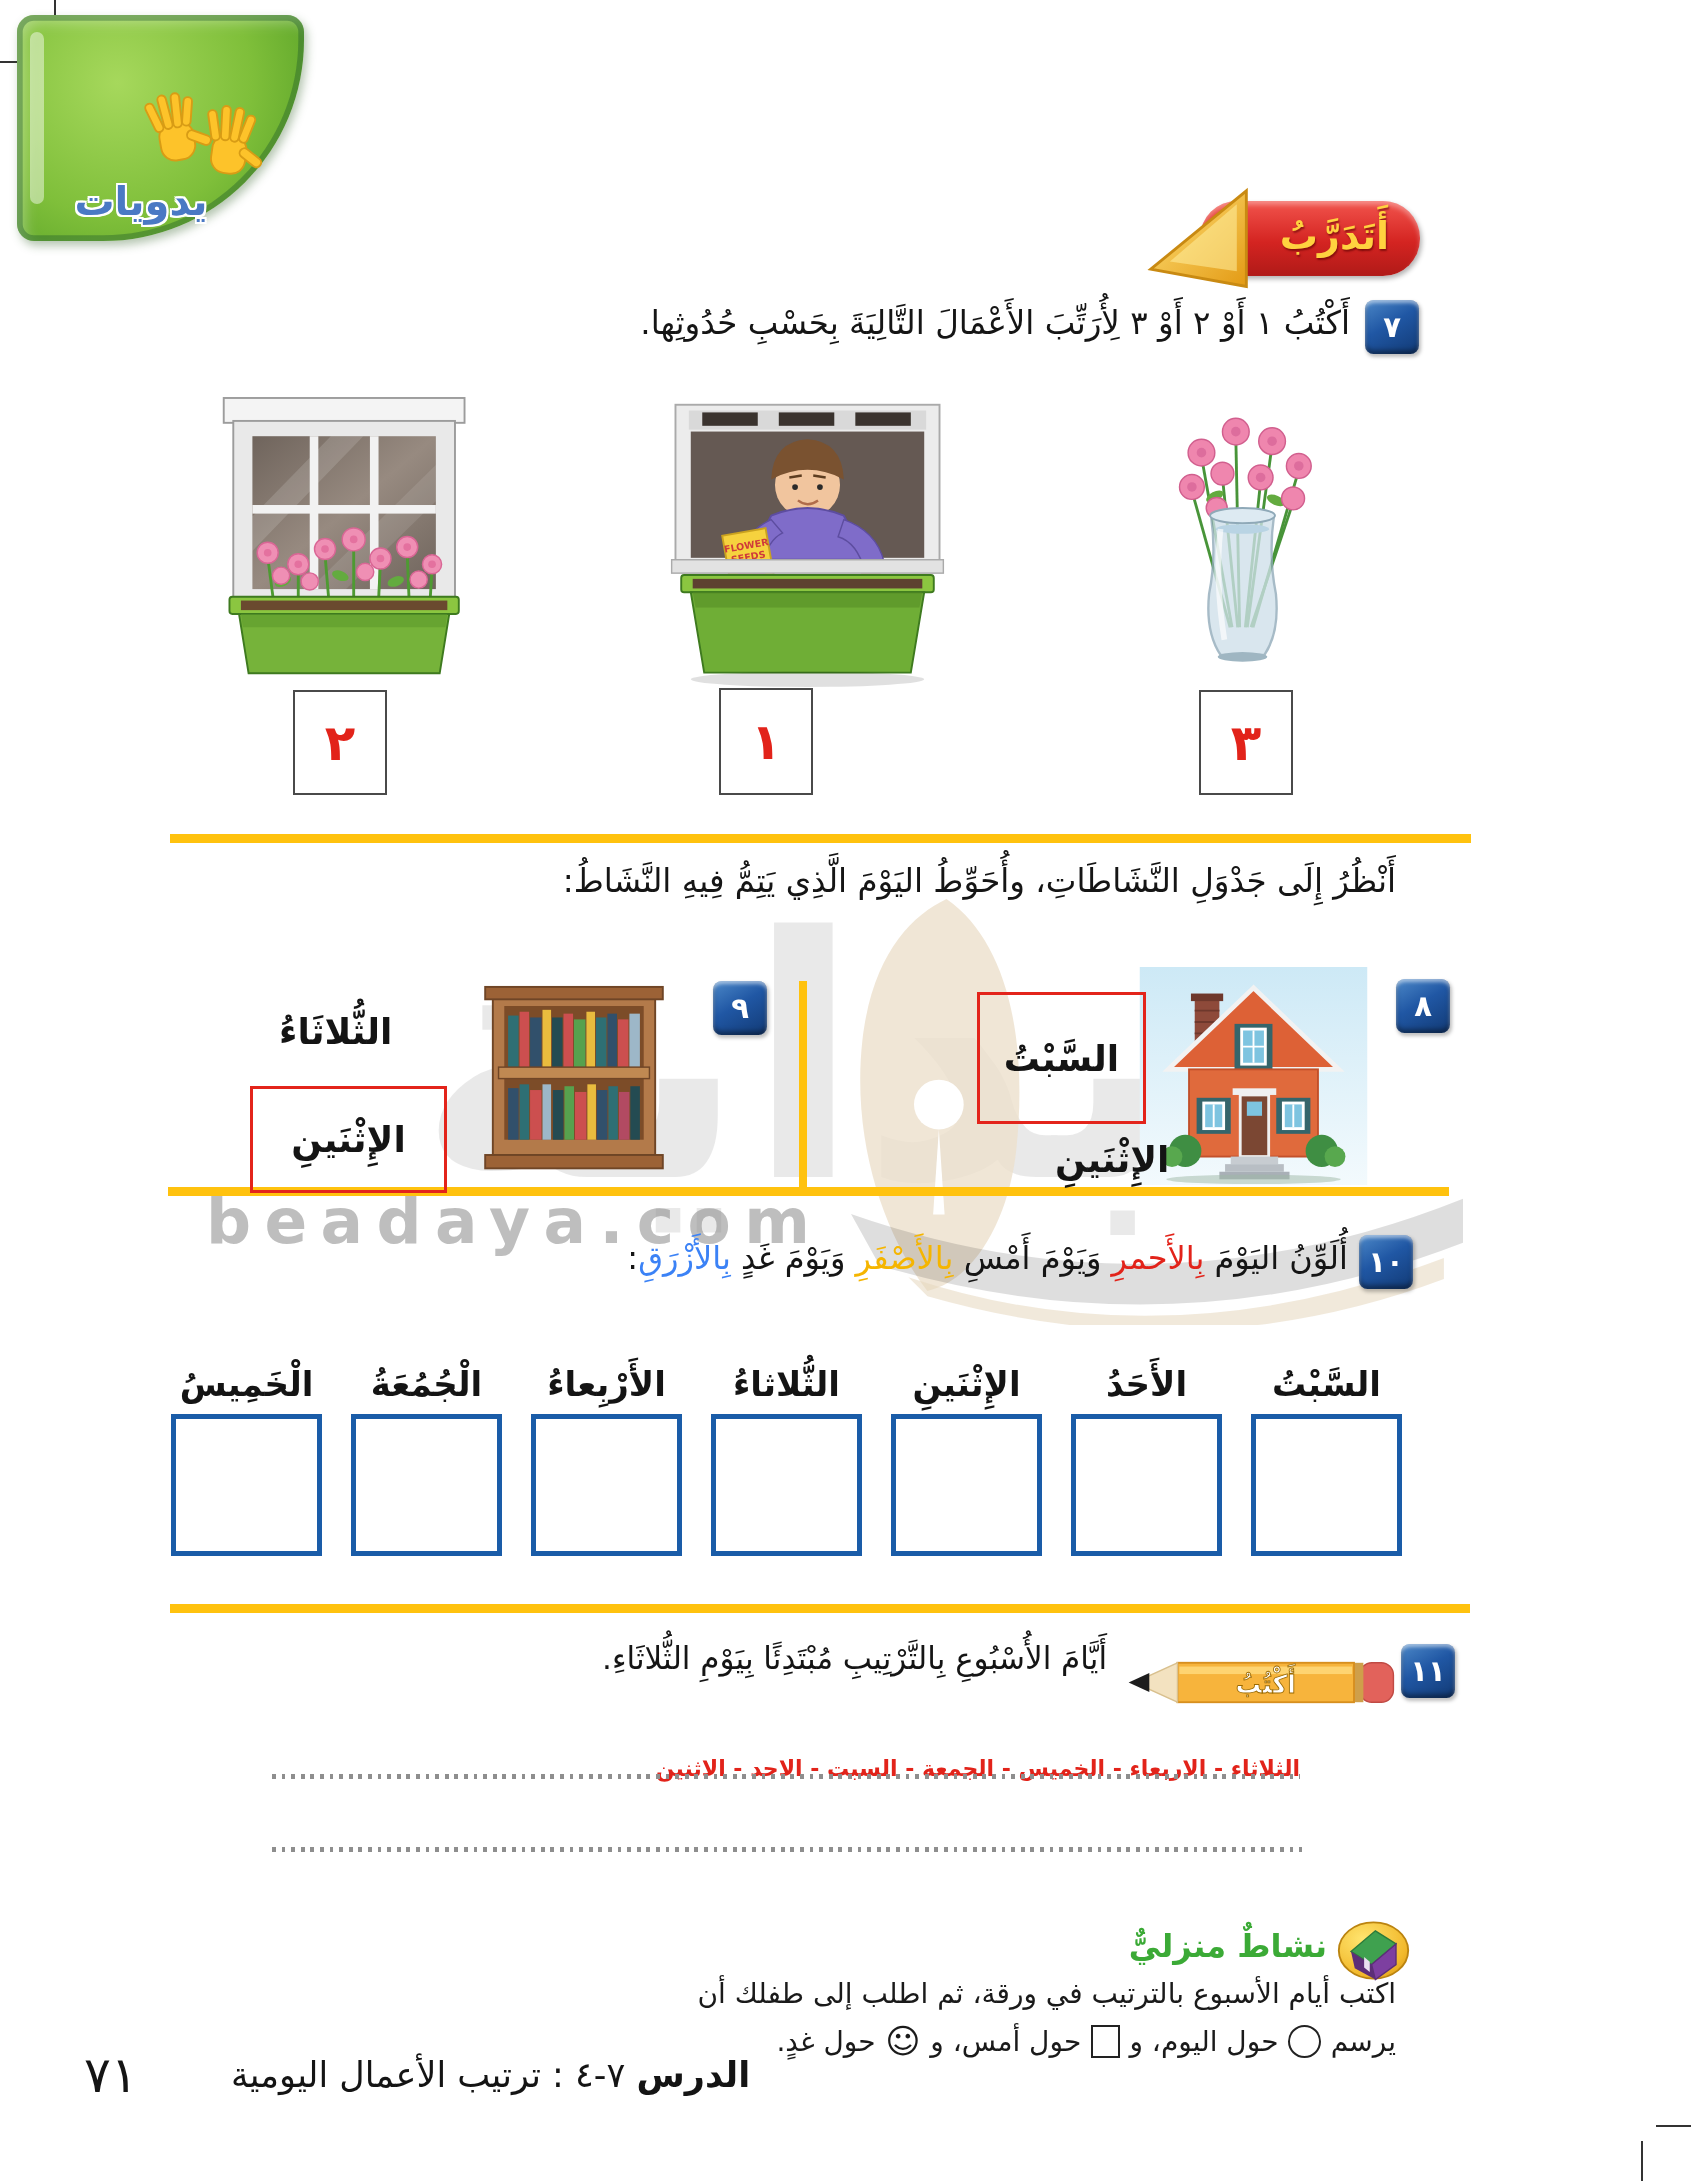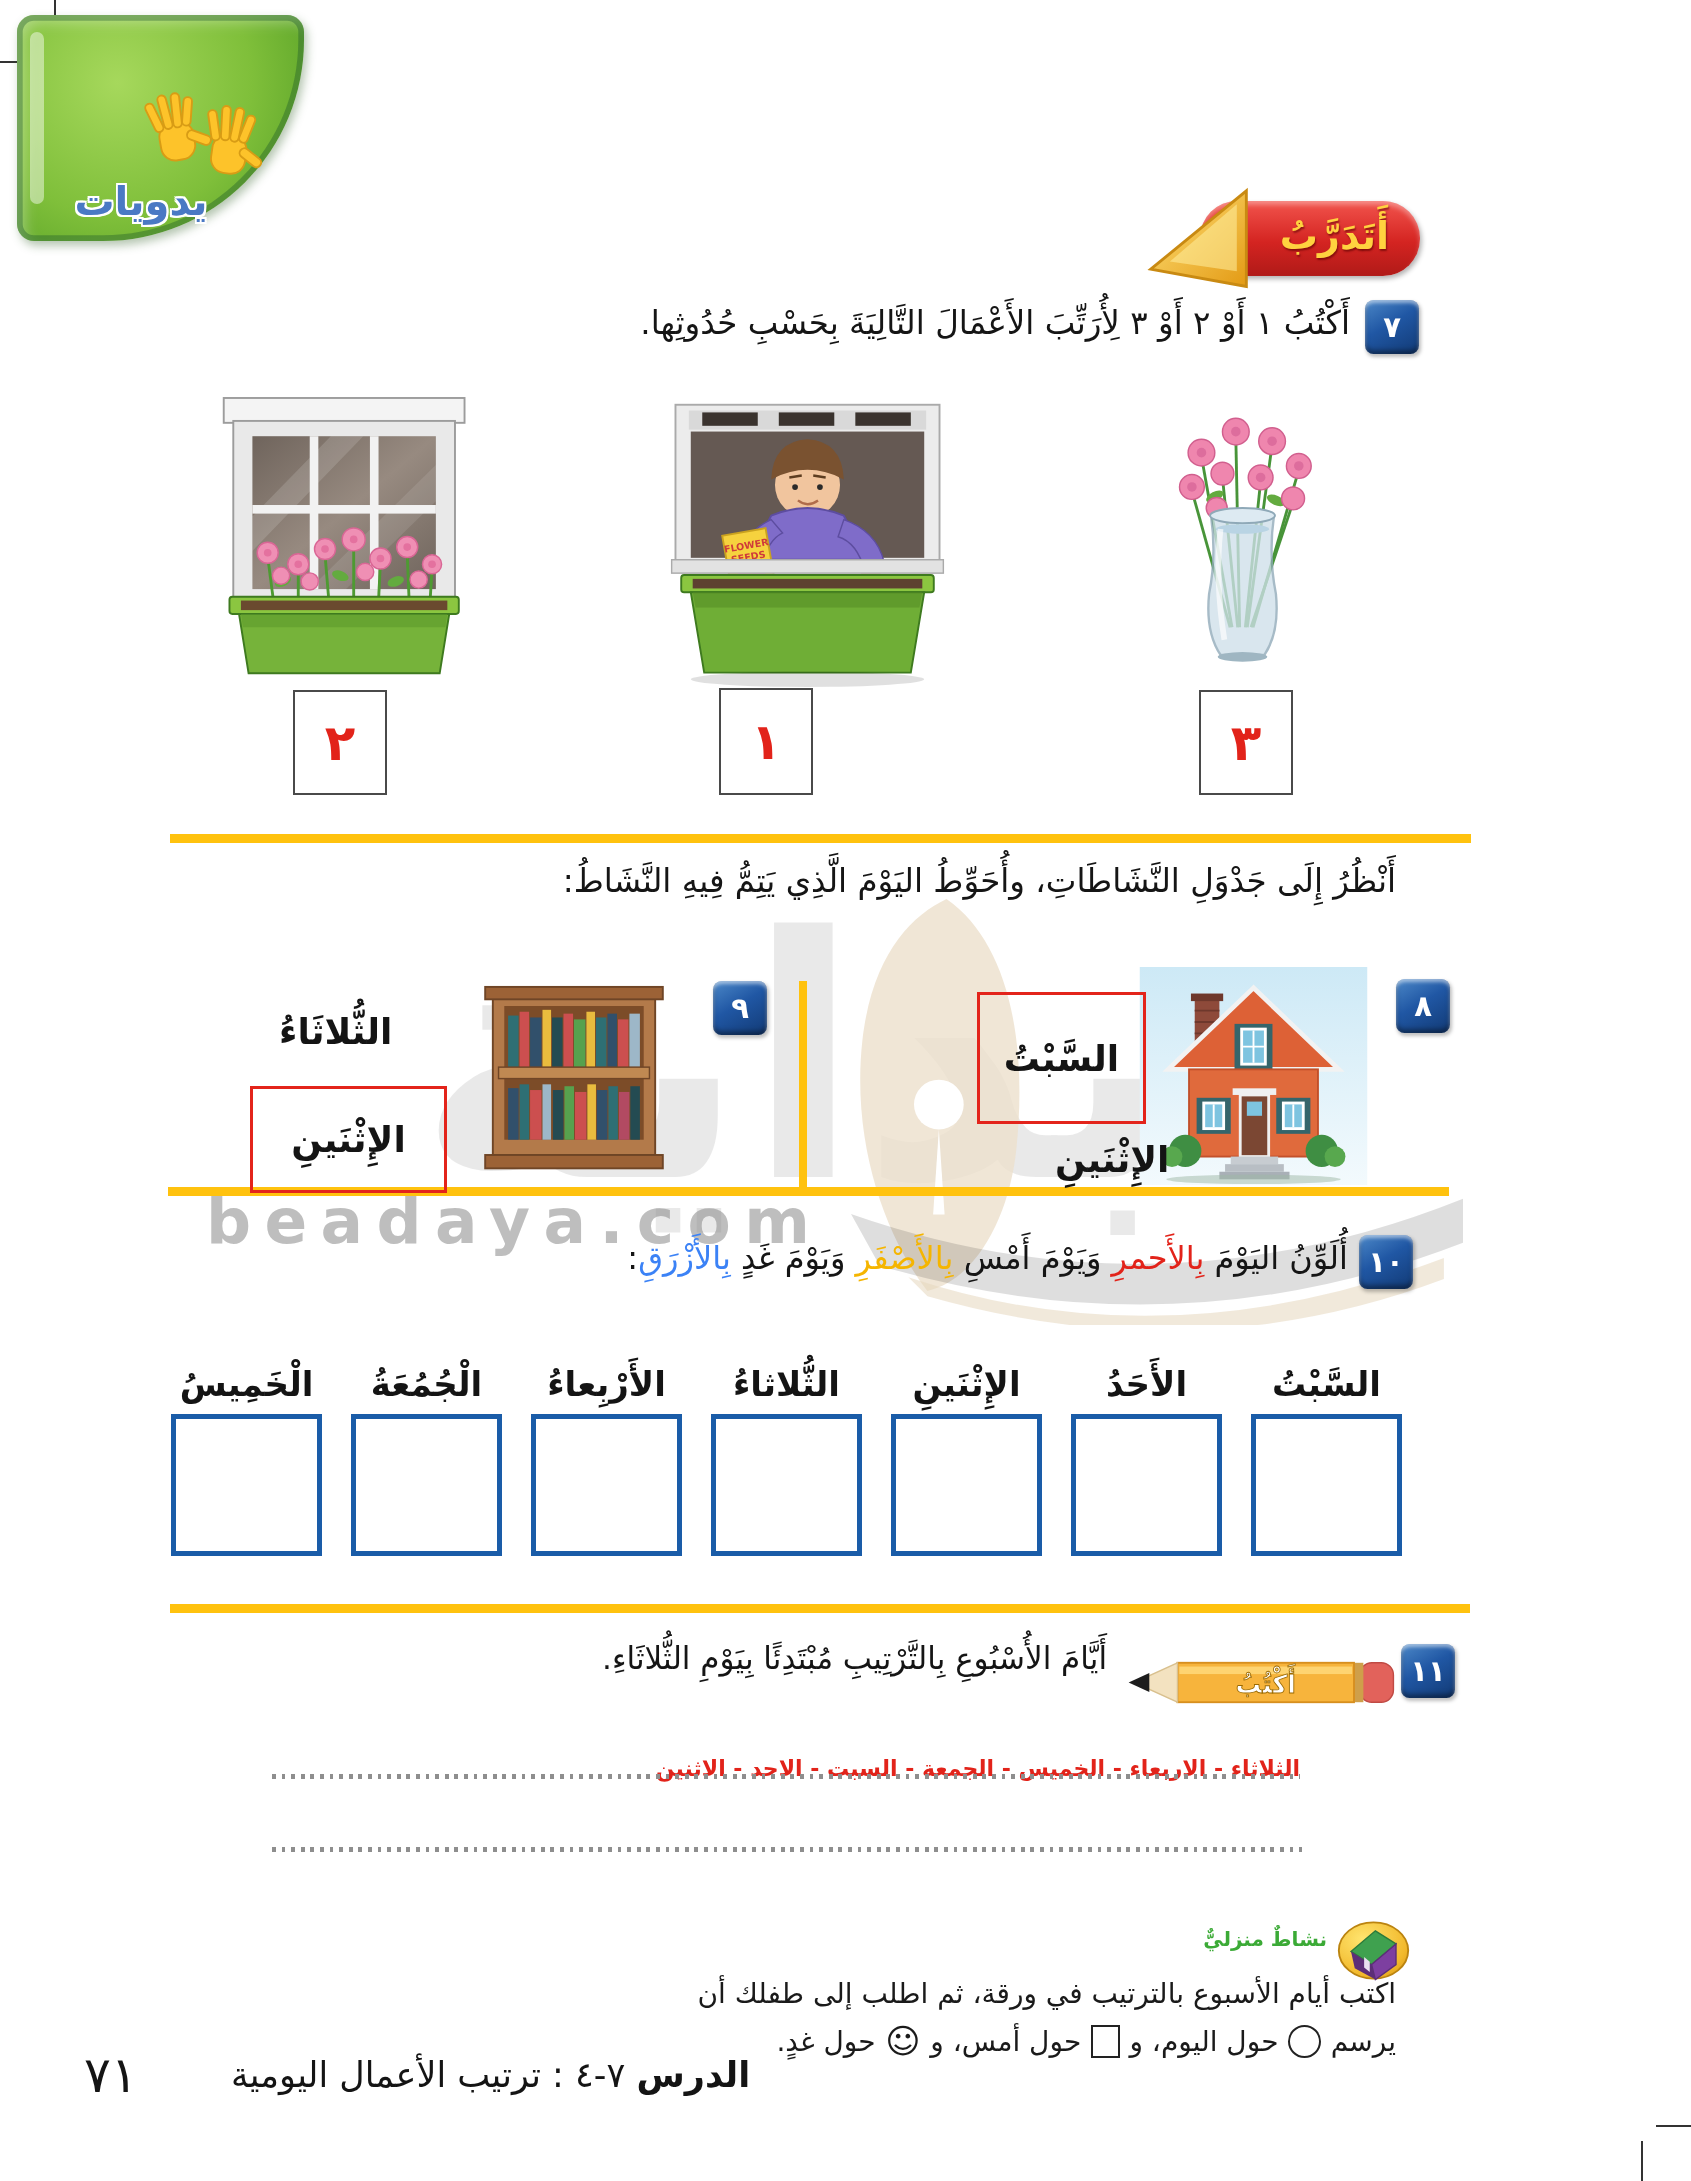--- a/index.html
+++ b/index.html
@@ -401,21 +401,21 @@
           <stop offset=".7" stop-color="#f2b92c"></stop>
           <stop offset="1" stop-color="#d99514"></stop>
     </radialGradient>
       </defs>
     <ellipse cx="40" cy="33" rx="37" ry="30" fill="url(#goldG)" stroke="#bb8410" stroke-width="2"></ellipse>
     <polygon points="16,34 42,12 64,26 38,48" fill="#3fa14f" stroke="#2c7a3a" stroke-width="1.5"></polygon>
     <polygon points="38,48 64,26 64,48 42,64" fill="#7d3fa0" stroke="#5c2e78" stroke-width="1.5"></polygon>
     <polygon points="16,34 38,48 42,64 20,52" fill="#5c2e78"></polygon>
     <path d="M30,40 L36,45 L36,56 L30,51 Z" fill="#e8dff0"></path>
   </svg>
-  <div class="abs rtl" style="right:365px;top:1927px;font-size:20px;font-weight:bold;color:#3baa36">نشاطٌ منزليٌّ</div>
+  <div class="abs rtl" style="right:365px;top:1927px;font-size:32px;font-weight:bold;color:#3baa36">نشاطٌ منزليٌّ</div>
   <div class="abs rtl nowrap" style="right:296px;top:1977px;font-size:28px;color:#1a1a1a">اكتب أيام الأسبوع بالترتيب في ورقة، ثم اطلب إلى طفلك أن</div>
   <div class="abs rtl nowrap" style="right:296px;top:2025px;font-size:28px;color:#1a1a1a;display:flex;align-items:center;gap:9.6px">
     <span>يرسم</span>
     <span class="glyph" style="width:29px;height:29px;border-radius:50%"></span>
     <span>حول اليوم، و</span>
     <span class="glyph" style="width:25px;height:29px"></span>
     <span>حول أمس، و</span>
     <span style="font-size:34px;line-height:29px">☺</span>
     <span>حول غدٍ.</span>
   </div>

